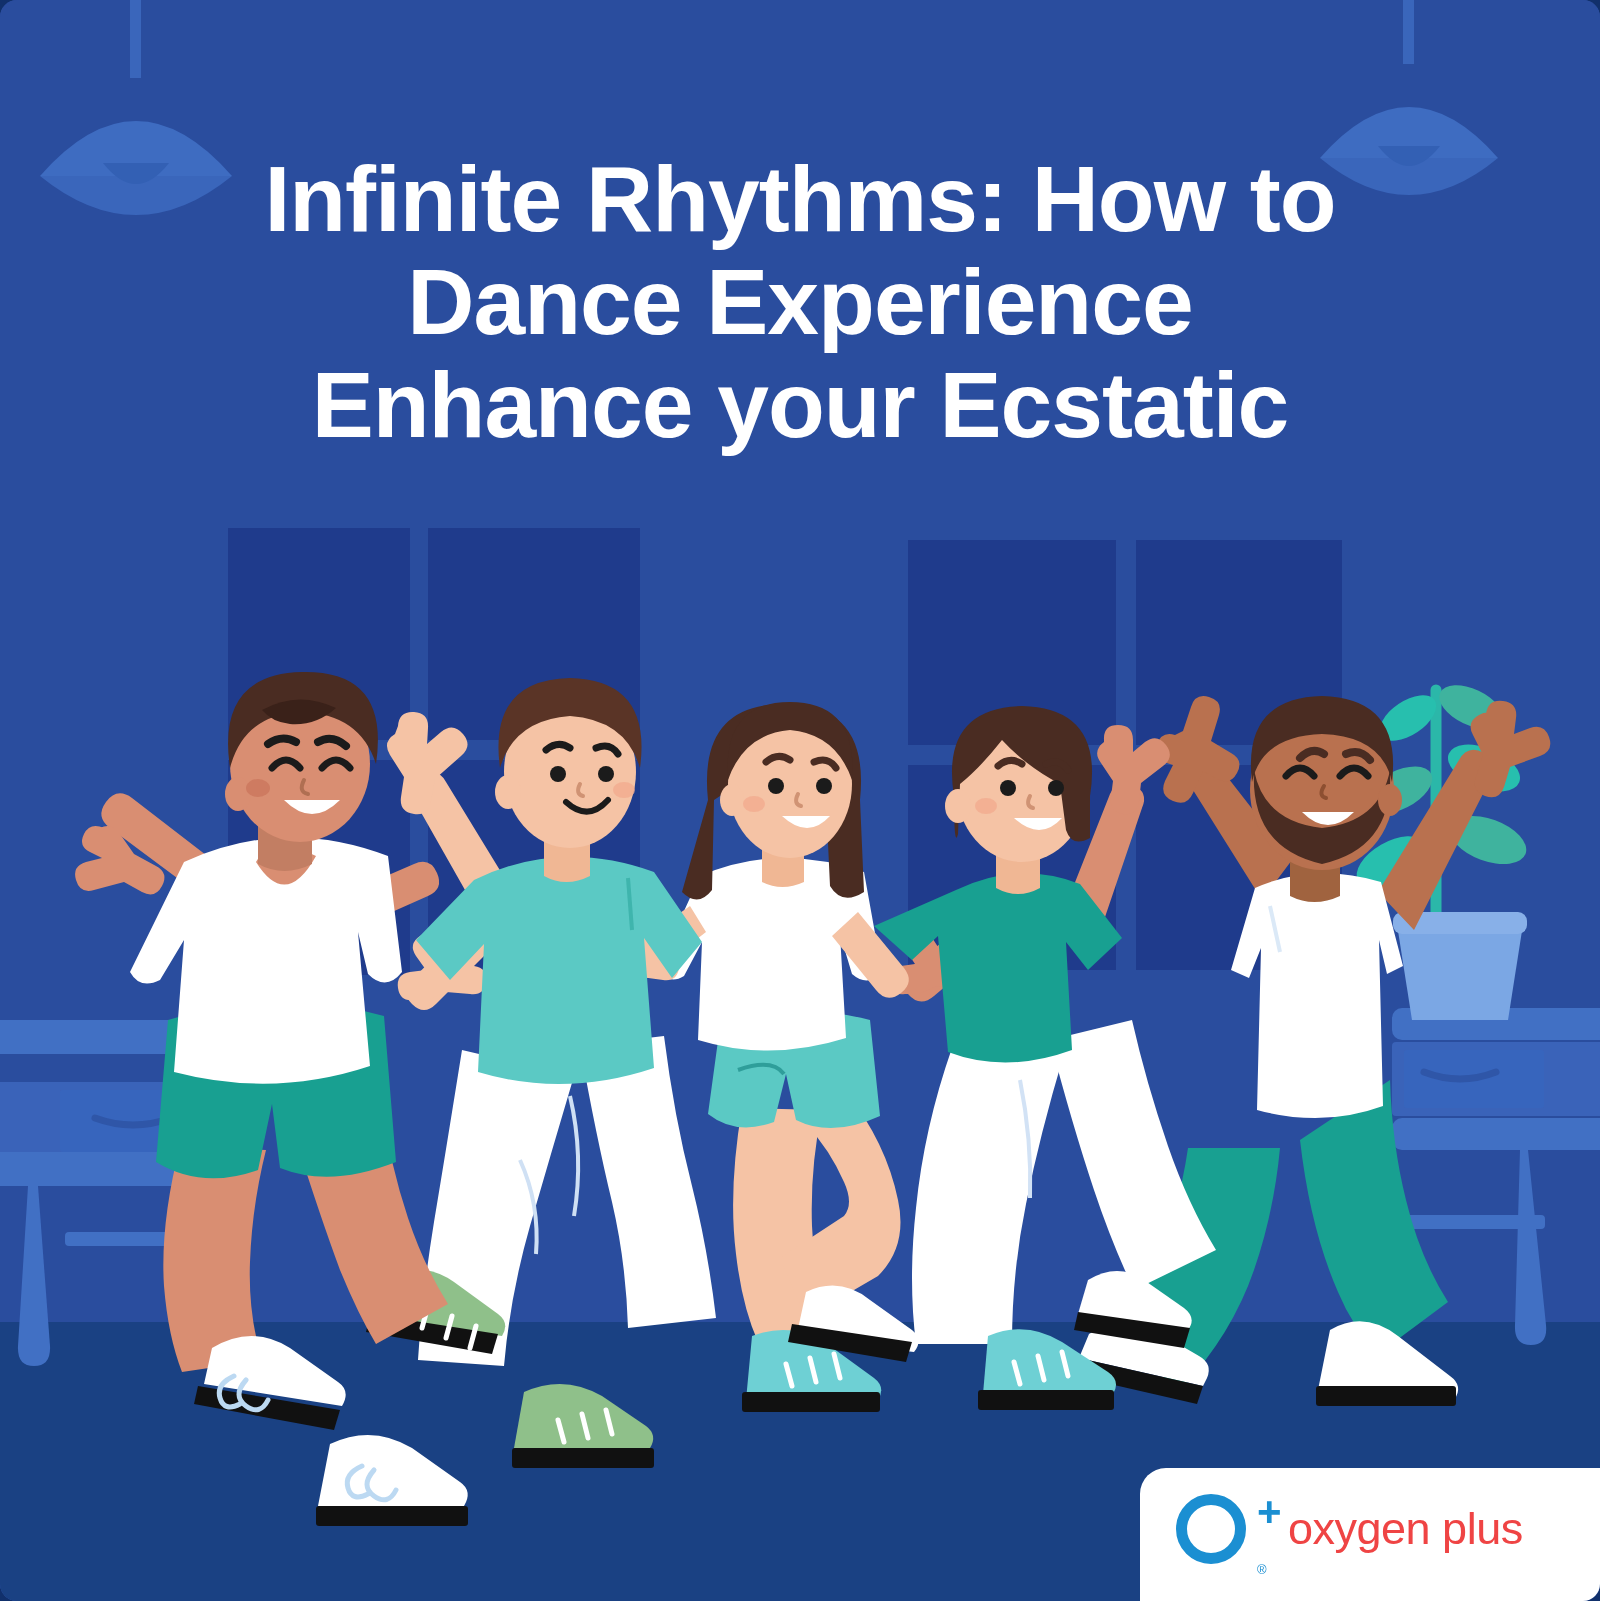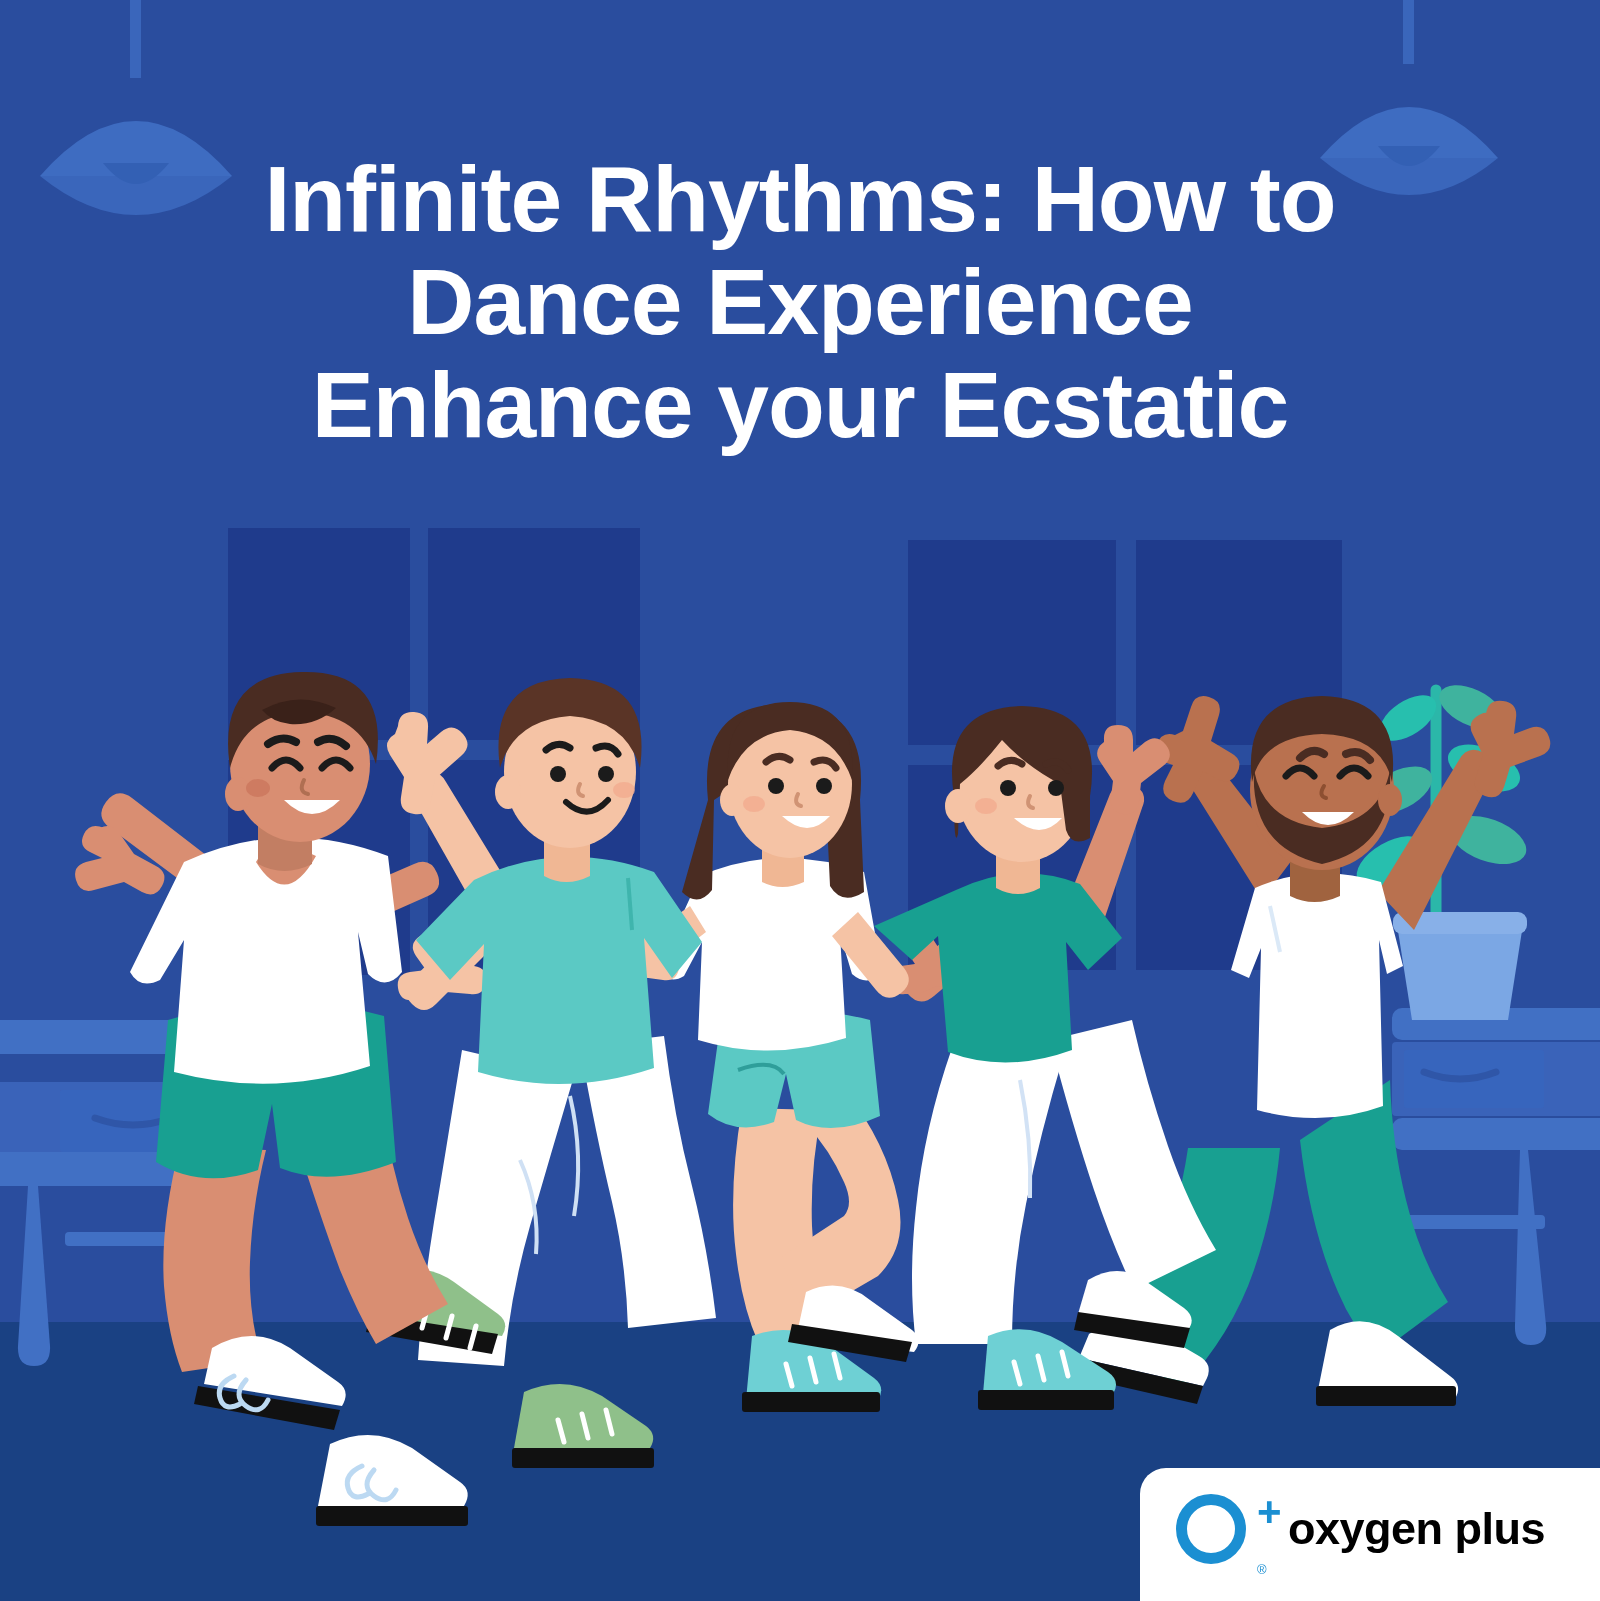--- a/index.html
+++ b/index.html
@@ -2,20 +2,21 @@
 <html><head>
 <meta charset="utf-8">
 <style>
   html,body{margin:0;padding:0;background:#11306b;}
   body{font-family:"Liberation Sans",sans-serif;}
   .poster{
     position:relative;
     width:1600px;height:1601px;
     overflow:hidden;
     background:#2a4d9e;
+    border-radius:17px;
   }
   .layer{position:absolute;top:0;left:0;width:1600px;height:1601px;}
   .title{
     position:absolute;
     left:0; right:0;
     top:148px;
     text-align:center;
     color:#ffffff;
     font-family:"Liberation Sans",sans-serif;
     font-weight:bold;
@@ -58,24 +59,24 @@
   }
   .logo-reg{
     position:absolute;
     left:70px; top:58px;
     color:#1b8fd2;
     font-size:13px;
     line-height:13px;
   }
   .logo-text{
     margin-left:42px;
-    color:#000000;
+    color:#ef4444;
     font-size:45px;
     font-family:"Liberation Sans",sans-serif;
-    font-weight:bold;
+    font-weight:normal;
     letter-spacing:-0.5px;
     white-space:nowrap;
   }
   svg{display:block;}
 </style>
 </head>
 <body>
 
 <div class="poster">
 

